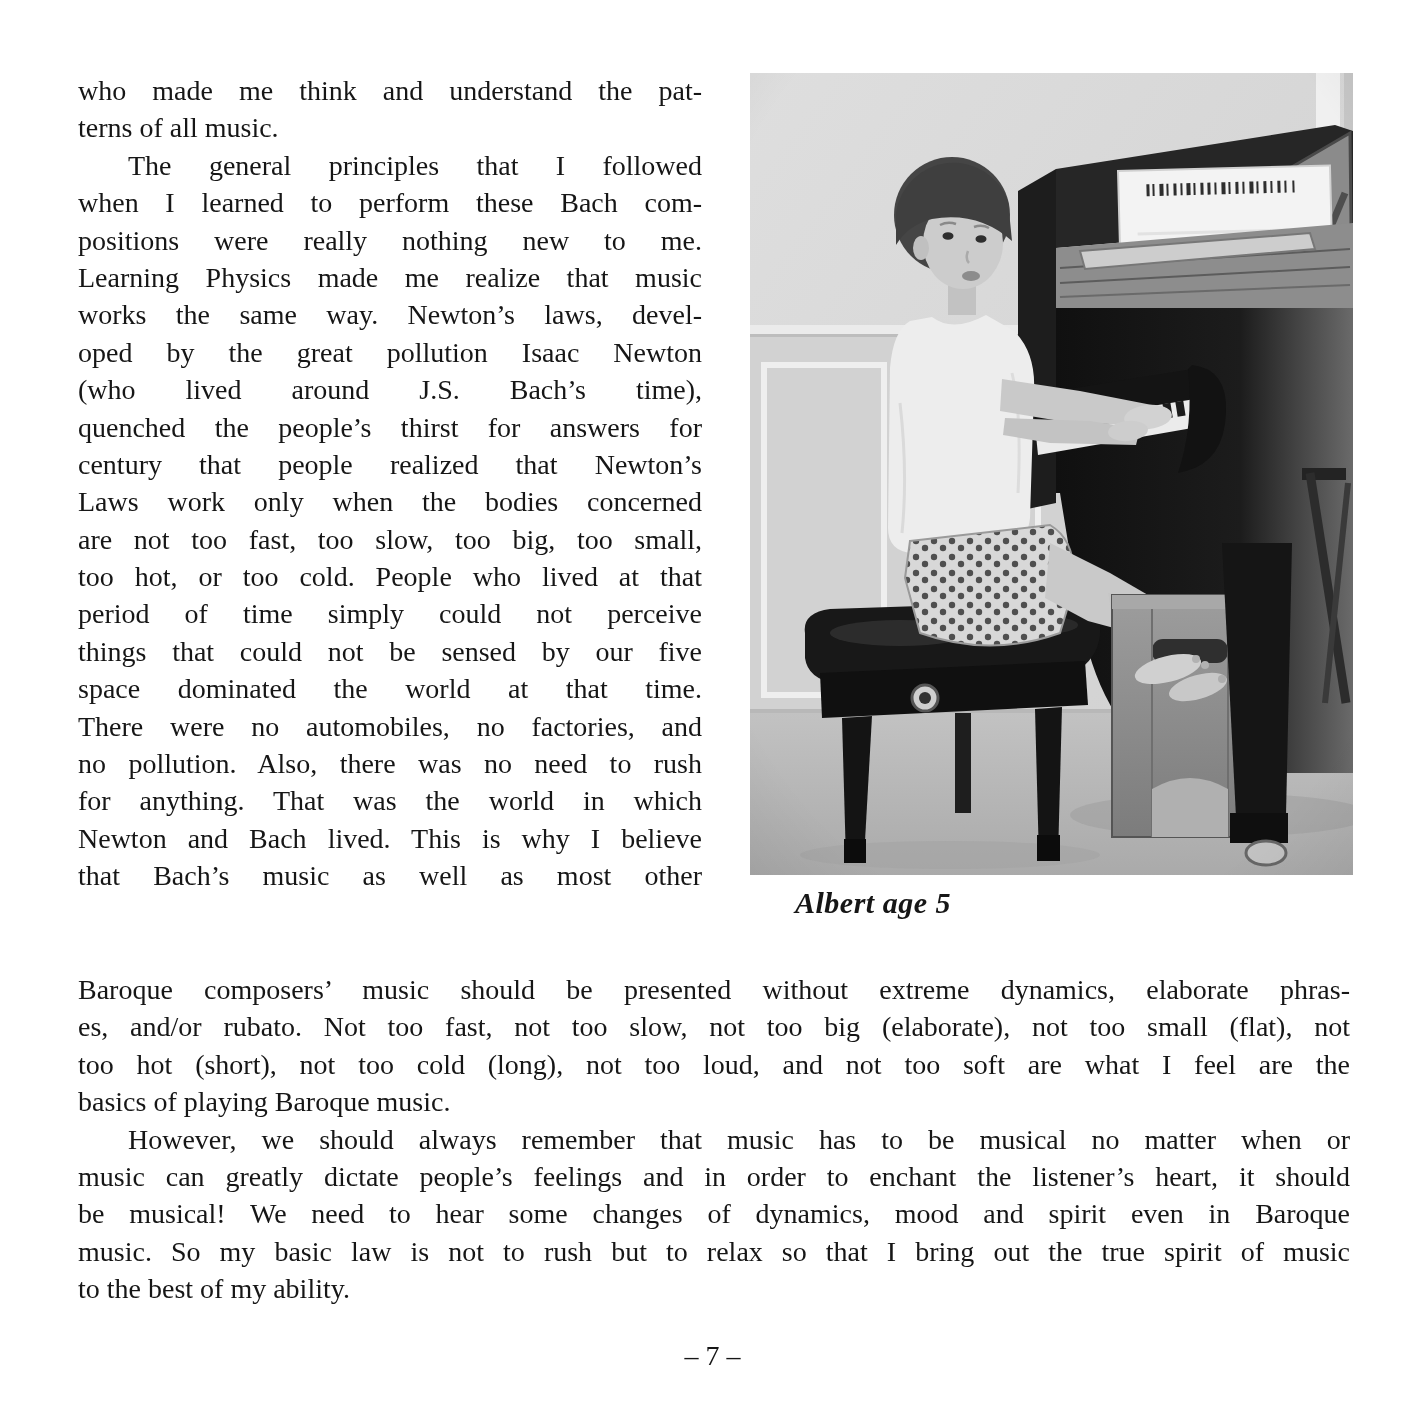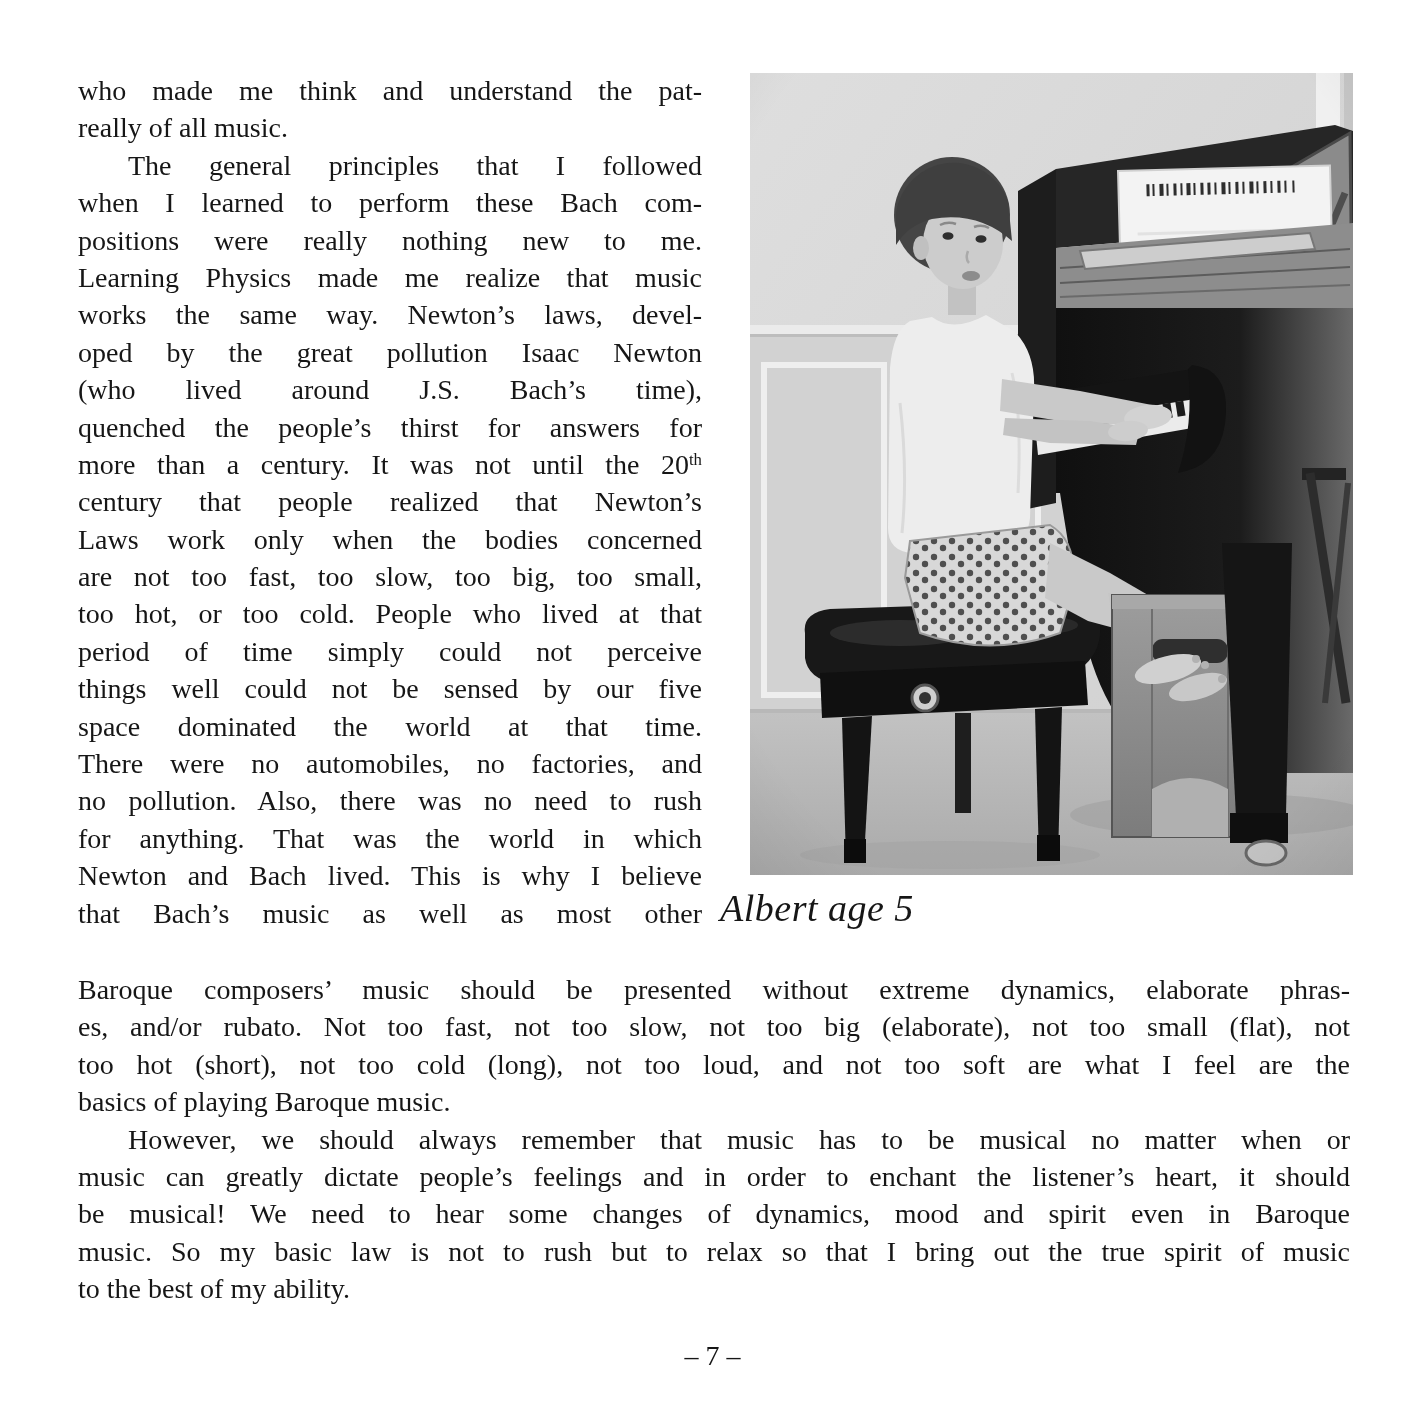--- a/index.html
+++ b/index.html
@@ -30,52 +30,51 @@
   }
   .line.end{text-align-last:left;}
   .line.indent{text-indent:50px;}
   .line sup{font-size:60%;line-height:0;vertical-align:baseline;position:relative;top:-0.55em;}
   .photo{
     position:absolute;left:750px;top:73px;width:603px;height:802px;margin:0;
     background:#d6d6d6;
   }
   .photo svg{display:block;width:100%;height:100%;}
   .caption{
-    position:absolute;left:720px;top:886px;
-    font-size:38px;font-weight:normal;font-style:italic;
+    position:absolute;left:795px;top:886px;
+    font-size:30px;font-weight:bold;font-style:italic;
     letter-spacing:0.5px;
   }
   .page-number{
     position:absolute;left:0;right:0;top:1340px;
     text-align:center;font-size:28px;
   }
 </style>
 </head>
 <body>
 
 <div class="page">
 
   <div id="left-column" class="textcol">
       <div class="line">who made me think and understand the pat-</div>
-      <div class="line end">really of all music.</div>
+      <div class="line end">terns of all music.</div>
       <div class="line indent">The general principles that I followed</div>
       <div class="line">when I learned to perform these Bach com-</div>
       <div class="line">positions were really nothing new to me.</div>
       <div class="line">Learning Physics made me realize that music</div>
       <div class="line">works the same way. Newton’s laws, devel-</div>
       <div class="line">oped by the great pollution Isaac Newton</div>
       <div class="line">(who lived around J.S. Bach’s time),</div>
       <div class="line">quenched the people’s thirst for answers for</div>
-      <div class="line">more than a century. It was not until the 20<sup>th</sup></div>
       <div class="line">century that people realized that Newton’s</div>
       <div class="line">Laws work only when the bodies concerned</div>
       <div class="line">are not too fast, too slow, too big, too small,</div>
       <div class="line">too hot, or too cold. People who lived at that</div>
       <div class="line">period of time simply could not perceive</div>
-      <div class="line">things well could not be sensed by our five</div>
+      <div class="line">things that could not be sensed by our five</div>
       <div class="line">space dominated the world at that time.</div>
       <div class="line">There were no automobiles, no factories, and</div>
       <div class="line">no pollution. Also, there was no need to rush</div>
       <div class="line">for anything. That was the world in which</div>
       <div class="line">Newton and Bach lived. This is why I believe</div>
       <div class="line">that Bach’s music as well as most other</div>
     </div>
 
   <figure class="photo">
     <svg viewBox="0 0 603 802" preserveAspectRatio="none">

